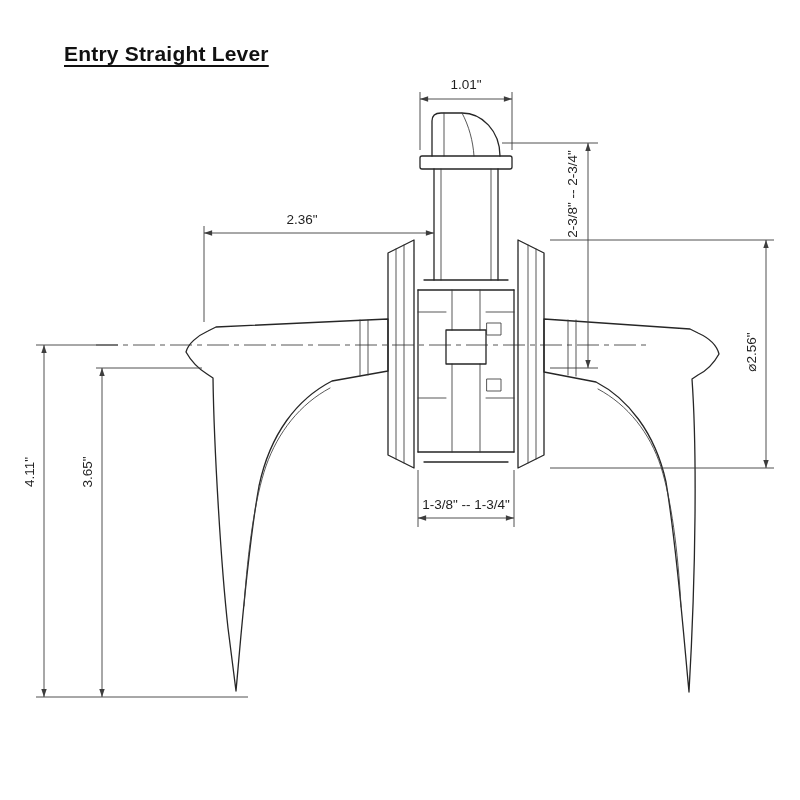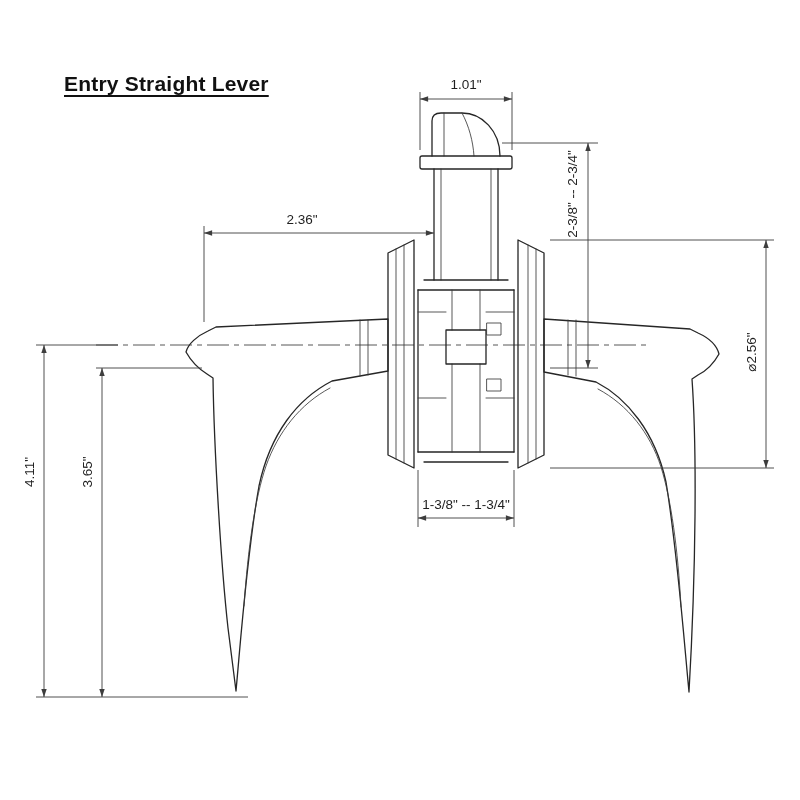--- a/index.html
+++ b/index.html
@@ -21,21 +21,20 @@
     position: absolute;
     left: 64px;
     top: 42px;
     font-size: 21px;
     font-weight: 700;
     color: #111;
     letter-spacing: 0.2px;
     text-decoration: underline;
     text-underline-offset: 4px;
     text-decoration-thickness: 1.5px;
-    margin-top: 30px;
   }
   svg { position: absolute; left: 0; top: 0; }
   .outline { fill: none; stroke: #262626; stroke-width: 1.3; stroke-linejoin: round; stroke-linecap: round; }
   .thin    { fill: none; stroke: #3a3a3a; stroke-width: 0.85; stroke-linejoin: round; stroke-linecap: round; }
   .dim     { fill: none; stroke: #3d3d3d; stroke-width: 0.9; }
   .center  { fill: none; stroke: #444444; stroke-width: 0.9; stroke-dasharray: 22 5 5 5; }
   .dimtext { font-family: "Liberation Sans", "DejaVu Sans", sans-serif; font-size: 13.5px; fill: #1f1f1f; }
 </style>
 </head>
 <body>

